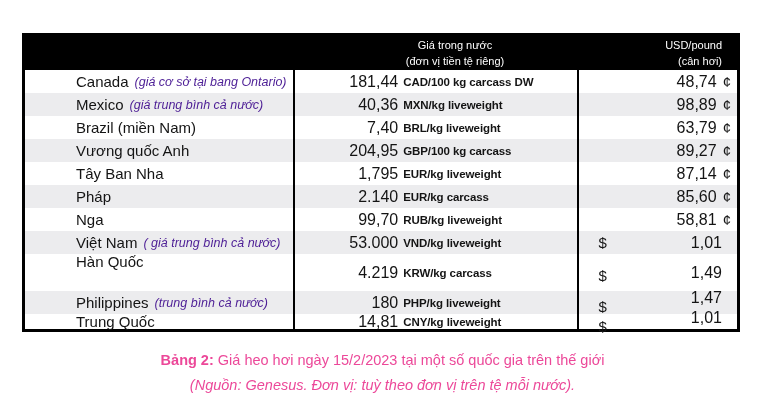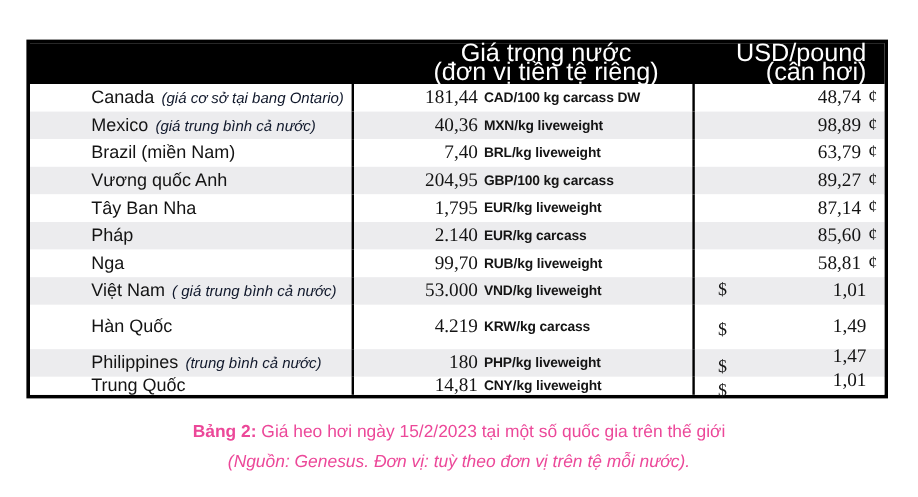--- a/index.html
+++ b/index.html
@@ -9,40 +9,40 @@
     font-family:"Liberation Sans", sans-serif;
     color:#141414;
     position:relative;
     overflow:hidden;
   }
   .ptable {
     position:absolute; left:22px; top:33px; width:718px;
     border:3px solid #000; background:#fff;
   }
   .thead { display:flex; background:#000; color:#fff; height:34px; }
-  .hc { display:flex; flex-direction:column; justify-content:center; font-size:21px; line-height:16.5px; }
+  .hc { display:flex; flex-direction:column; justify-content:center; font-size:11px; line-height:16.5px; }
   .hc1 { width:242px; }
   .hc2 { width:304px; text-align:center; padding-left:72px; }
   .hc3 { width:166px; text-align:right; padding-right:15px; }
 
   .trow { display:flex; height:23px; background:#fff; }
   .trow:nth-child(even) { background:#ececee; }
   .trow.tall { height:37px; }
   .trow:last-child { height:15px; }
   .cell { display:flex; align-items:center; }
 
   .c-country { width:242px; padding-left:11px;margin-left:40px; }
   .country { font-size:15px; white-space:nowrap; }
-  .note { font-style:italic; font-size:12.5px; margin-left:6px; color:#0f172a; white-space:nowrap; }
-  .trow.tall .c-country { flex-direction:column; align-items:flex-start; justify-content:center; }
+  .note { font-style:italic; font-size:12.5px; margin-left:6px; color:#4c1d95; white-space:nowrap; }
+  .trow.tall .c-country { flex-direction:column; align-items:flex-start; }
   .trow.tall .country { line-height:16px; }
   .trow.tall .note { margin-left:0; line-height:13px; font-size:12px; }
 
   .c-local { width:304px; border-left:2px solid #000; border-right:2px solid #000; }
-  .mono { font-family:Liberation Serif, serif; }
+  .mono { font-family:Liberation Sans, sans-serif; }
   .lp-value { width:103px; text-align:right; font-size:16px; }
   .lp-unit { margin-left:5px; font-size:11.5px; font-weight:bold; letter-spacing:-0.1px; white-space:nowrap;text-align:center; }
 
   .c-usd { width:166px; justify-content:flex-end; padding-right:6px; padding-left:19px; }
   .usd-symbol { margin-right:auto; font-size:15px; }
   .usd-value { font-size:16px; }
   .usd-value.dollar { margin-right:9px; }
   .cent { margin-left:6px; font-size:15px; }
 
   

